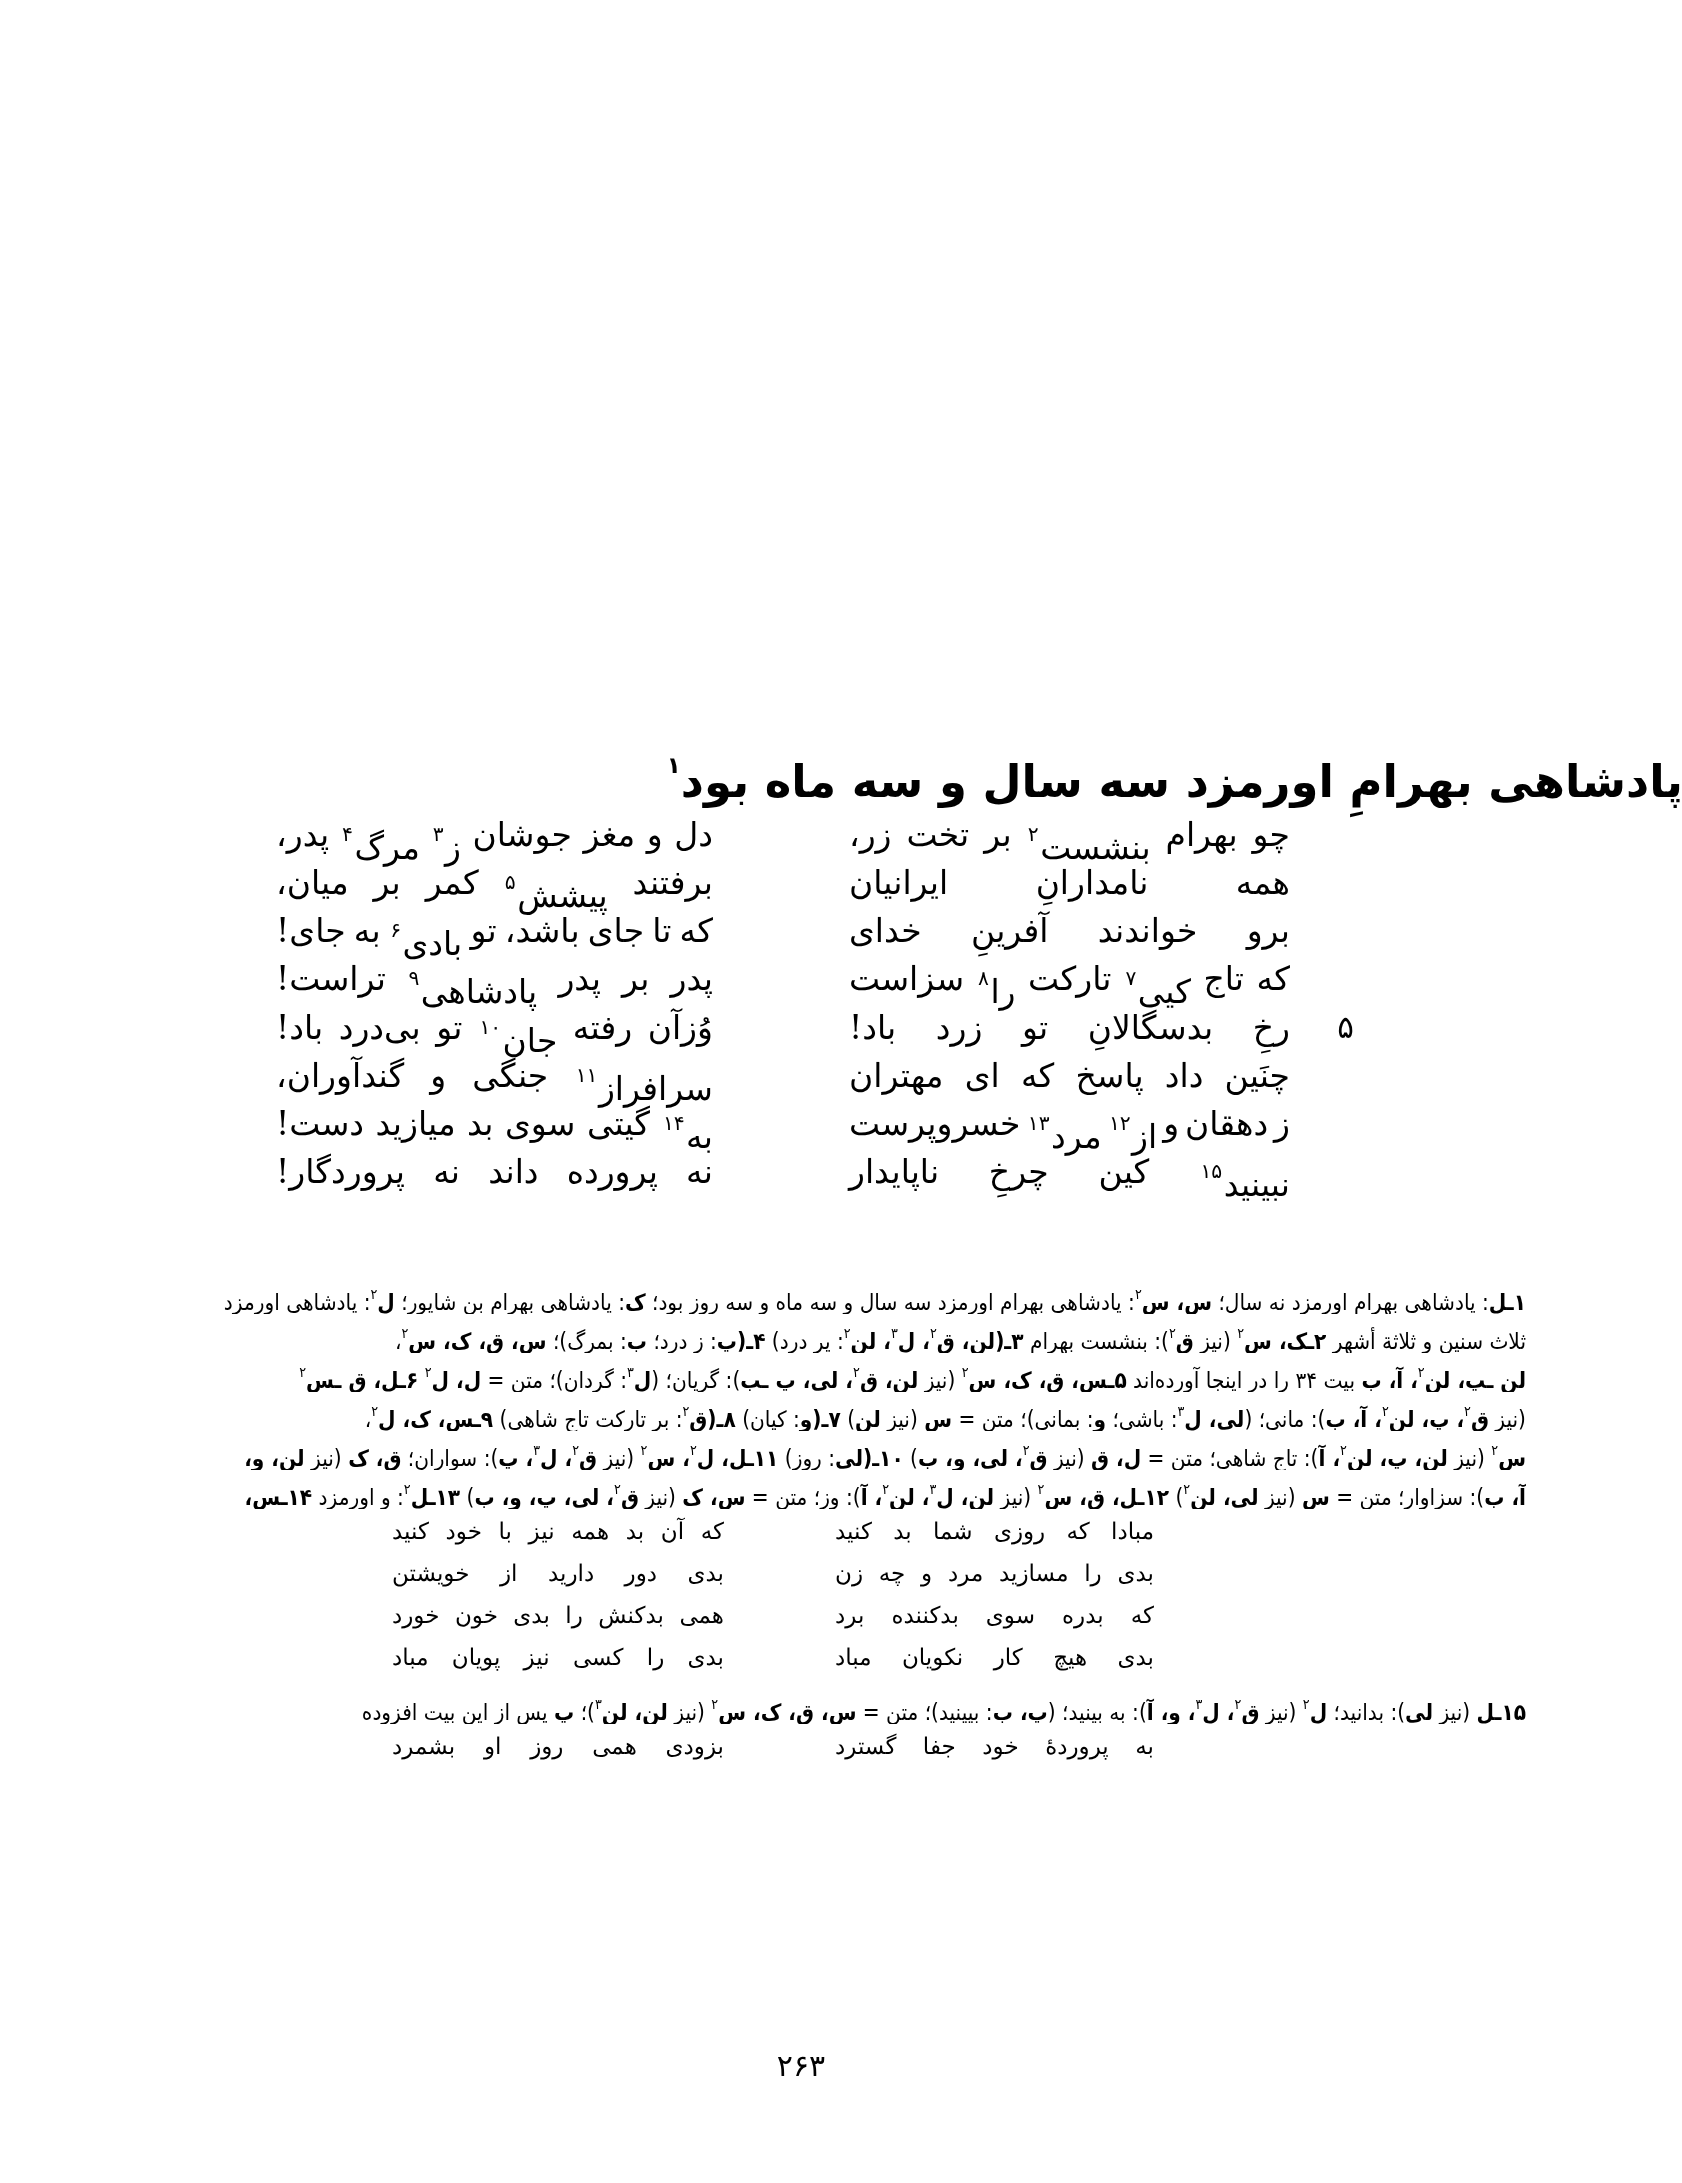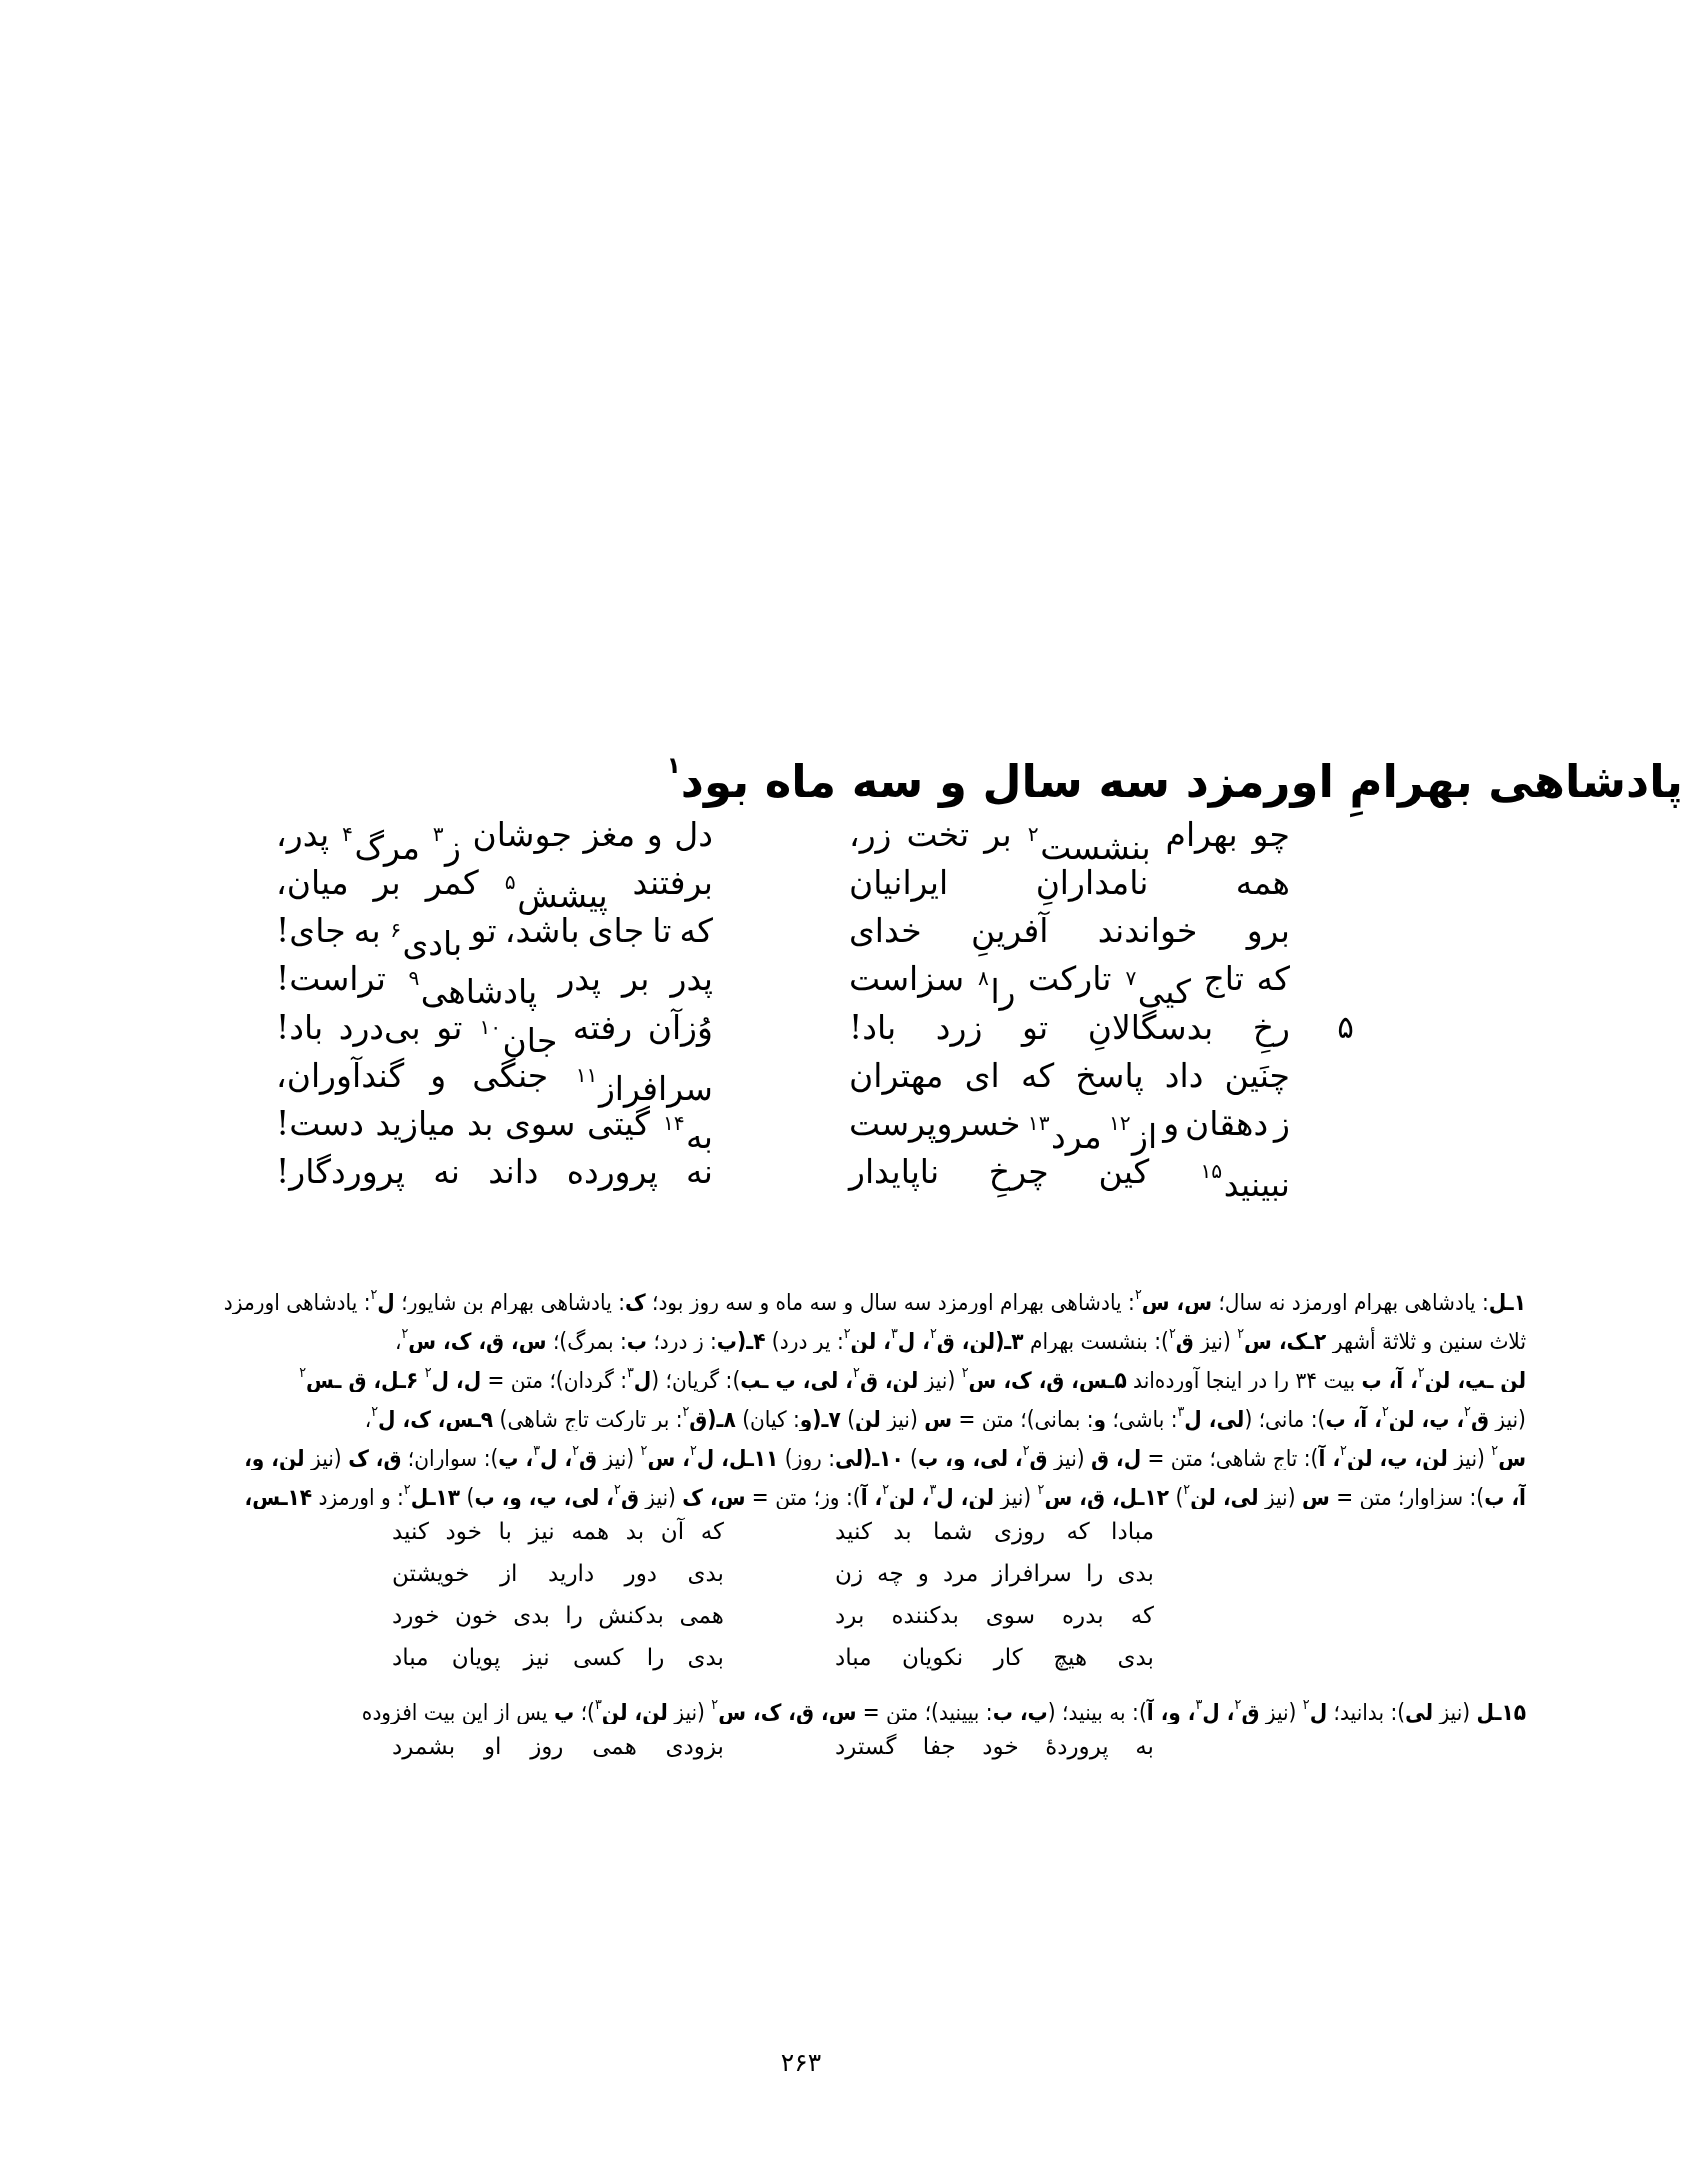--- a/index.html
+++ b/index.html
@@ -33,21 +33,21 @@
       font-size: 22.4px; line-height: 39px; text-align: justify; text-align-last: right;
     }
     .notes b { font-weight: bold; }
     .notes sup { font-size: 14.2px; vertical-align: 11px; }
     .note-line { white-space: nowrap; overflow: hidden; height: 39px; }
     .couplet { position: relative; height: 42px; }
     .couplet .h1 { position: absolute; right: 529px; width: 319px; text-align: justify; text-align-last: justify; white-space: nowrap; }
     .couplet .h2 { position: absolute; right: 959px; width: 332px; text-align: justify; text-align-last: justify; white-space: nowrap; }
     .page-number {
       position: absolute; top: 2048px; left: 0; width: 1602px; text-align: center;
-      font-family: "DejaVu Sans", sans-serif; font-size: 25px;
+      font-family: "DejaVu Sans", sans-serif; font-size: 30px;
     }
   </style>
 </head>
 <body>
 
 <div class="page">
   <h1 class="title"><span>پادشاهی بهرامِ اورمزد سه سال و سه ماه بود</span><sup>۱</sup></h1>
 
   <div class="poem" id="poem">
       <div class="hemistich right" style="top: 0px;">
@@ -180,21 +180,21 @@
         <div class="note-line"><b>س</b><sup>۲</sup><span> (نیز </span><b>لن، پ، لن</b><sup>۲</sup><b>، آ</b><span>): تاج شاهی؛ متن = </span><b>ل، ق</b><span> (نیز </span><b>ق</b><sup>۲</sup><b>، لی، و، ب</b><span>) </span><b>۱۰ـ(لی</b><span>: روز) </span><b>۱۱ـل، ل</b><sup>۲</sup><b>، س</b><sup>۲</sup><span> (نیز </span><b>ق</b><sup>۲</sup><b>، ل</b><sup>۳</sup><b>، پ</b><span>): سواران؛ </span><b>ق، ک</b><span> (نیز </span><b>لن، و،</b></div>
         <div class="note-line"><b>آ، ب</b><span>): سزاوار؛ متن = </span><b>س</b><span> (نیز </span><b>لی، لن</b><sup>۲</sup><span>) </span><b>۱۲ـل، ق، س</b><sup>۲</sup><span> (نیز </span><b>لن، ل</b><sup>۳</sup><b>، لن</b><sup>۲</sup><b>، آ</b><span>): وز؛ متن = </span><b>س، ک</b><span> (نیز </span><b>ق</b><sup>۲</sup><b>، لی، پ، و، ب</b><span>) </span><b>۱۳ـل</b><sup>۲</sup><span>: و اورمزد </span><b>۱۴ـس،</b></div>
       </div>
     <div class="couplets-wrap" id="couplets1">
         <div style="position: relative; height: 176px;">
           <div class="couplet" style="position: absolute; top: 2.7px; right: -157px; width: 1683px;">
             <span class="h1" style="font-family: &quot;DejaVu Serif&quot;, serif; font-size: 23px;">مبادا که روزی شما بد کنید</span>
             <span class="h2" style="font-family: &quot;DejaVu Serif&quot;, serif; font-size: 23px;">که آن بد همه نیز با خود کنید</span>
           </div>
           <div class="couplet" style="position: absolute; top: 45px; right: -157px; width: 1683px;">
-            <span class="h1" style="font-family: &quot;DejaVu Serif&quot;, serif; font-size: 23px;">بدی را سرافراز مرد و چه زن</span>
+            <span class="h1" style="font-family: &quot;DejaVu Serif&quot;, serif; font-size: 23px;">بدی را مسازید مرد و چه زن</span>
             <span class="h2" style="font-family: &quot;DejaVu Serif&quot;, serif; font-size: 23px;">بدی دور دارید از خویشتن</span>
           </div>
           <div class="couplet" style="position: absolute; top: 87px; right: -157px; width: 1683px;">
             <span class="h1" style="font-family: &quot;DejaVu Serif&quot;, serif; font-size: 23px;">که بدره سوی بدکننده برد</span>
             <span class="h2" style="font-family: &quot;DejaVu Serif&quot;, serif; font-size: 23px;">همی بدکنش را بدی خون خورد</span>
           </div>
           <div class="couplet" style="position: absolute; top: 129px; right: -157px; width: 1683px;">
             <span class="h1" style="font-family: &quot;DejaVu Serif&quot;, serif; font-size: 23px;">بدی هیچ کار نکویان مباد</span>
             <span class="h2" style="font-family: &quot;DejaVu Serif&quot;, serif; font-size: 23px;">بدی را کسی نیز پویان مباد</span>
           </div>

